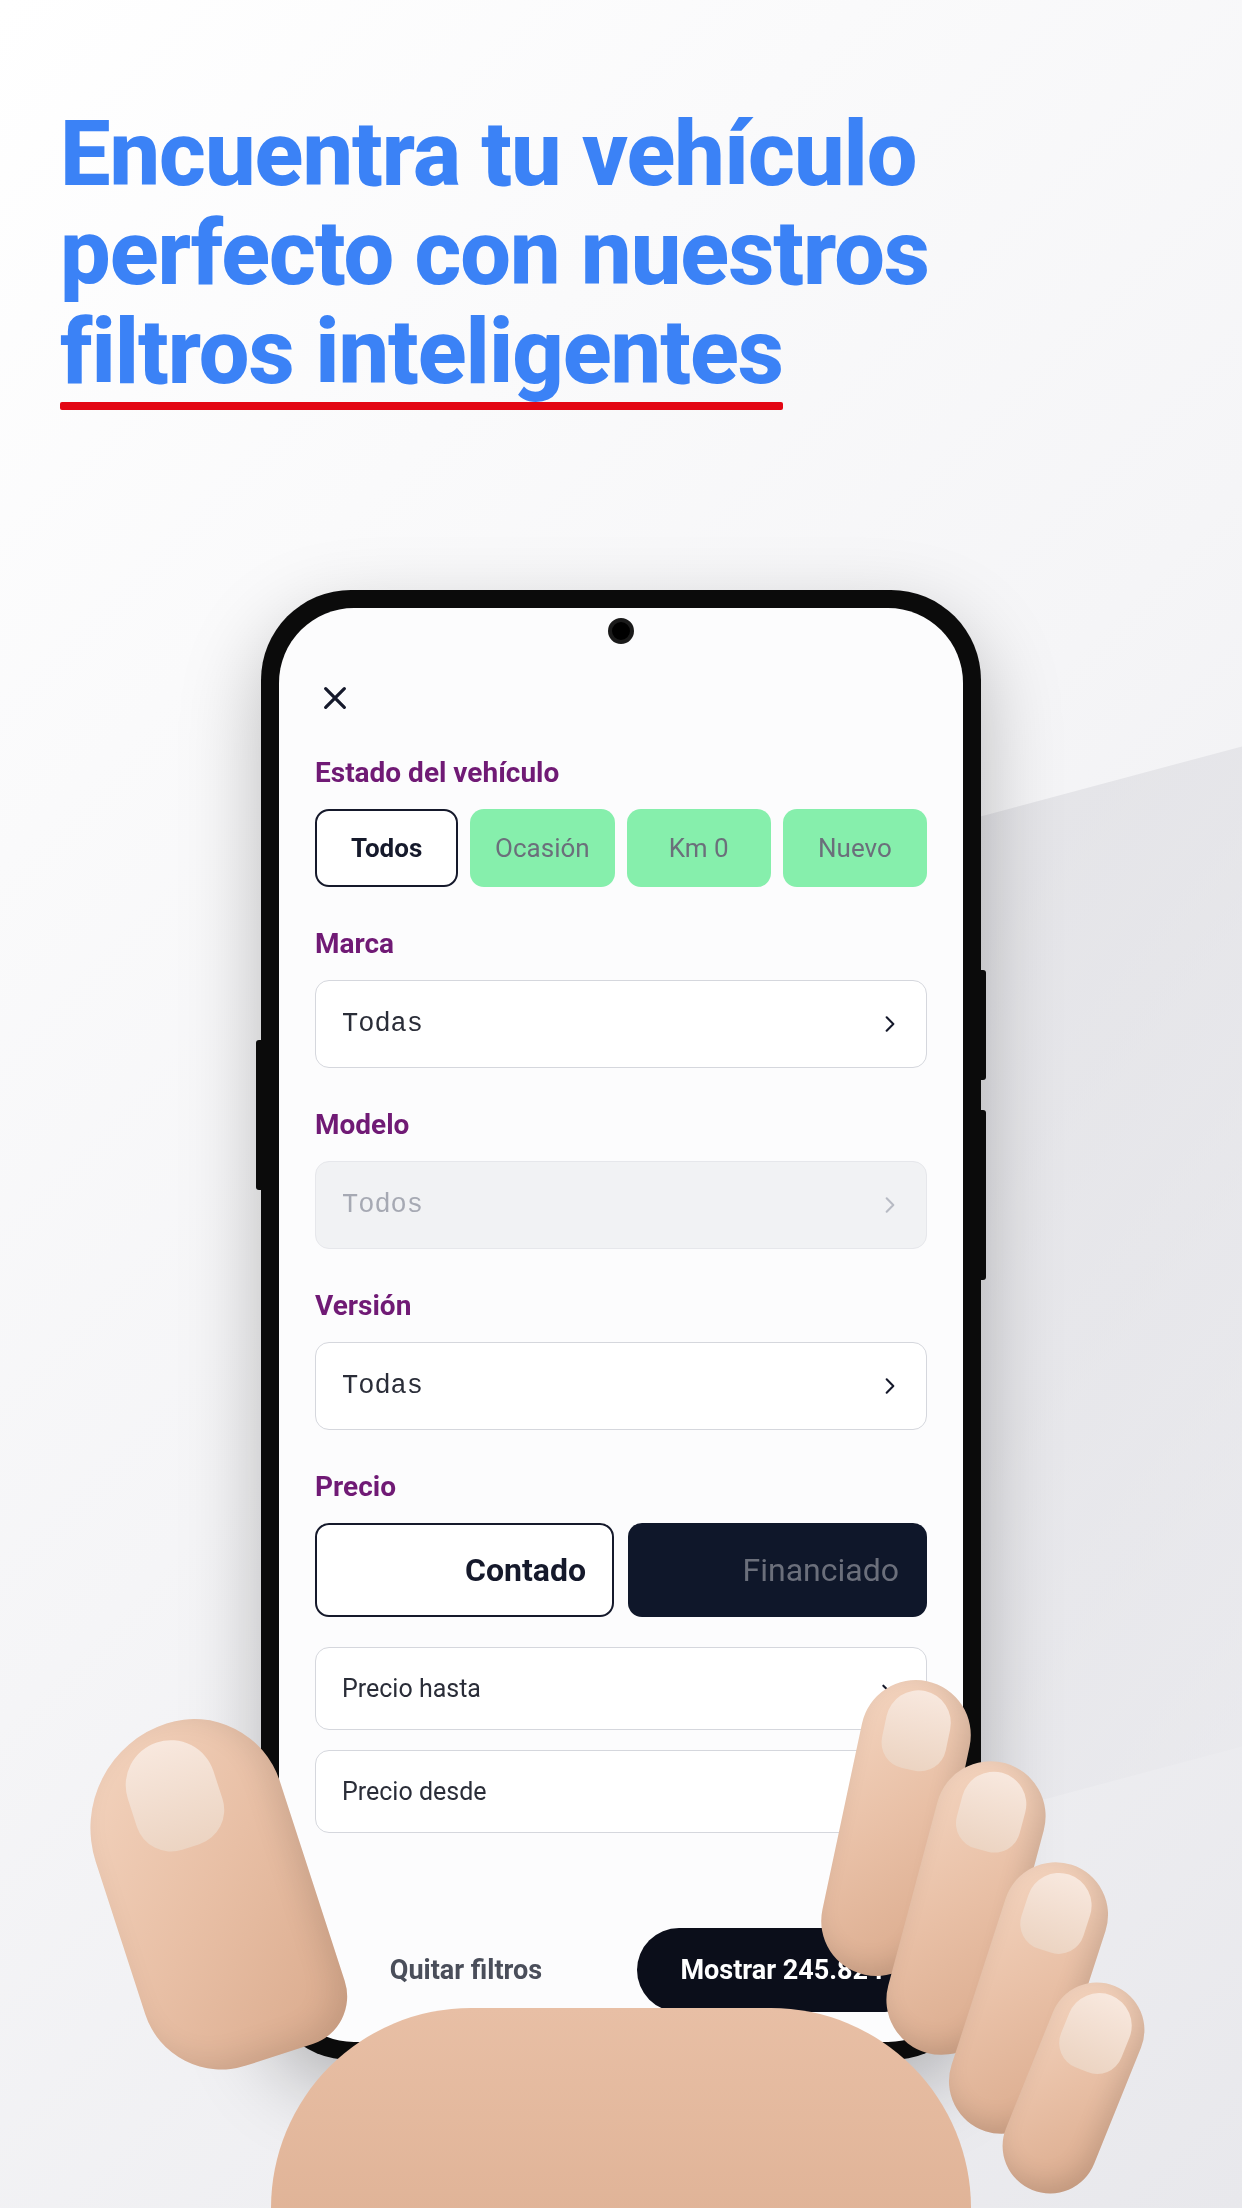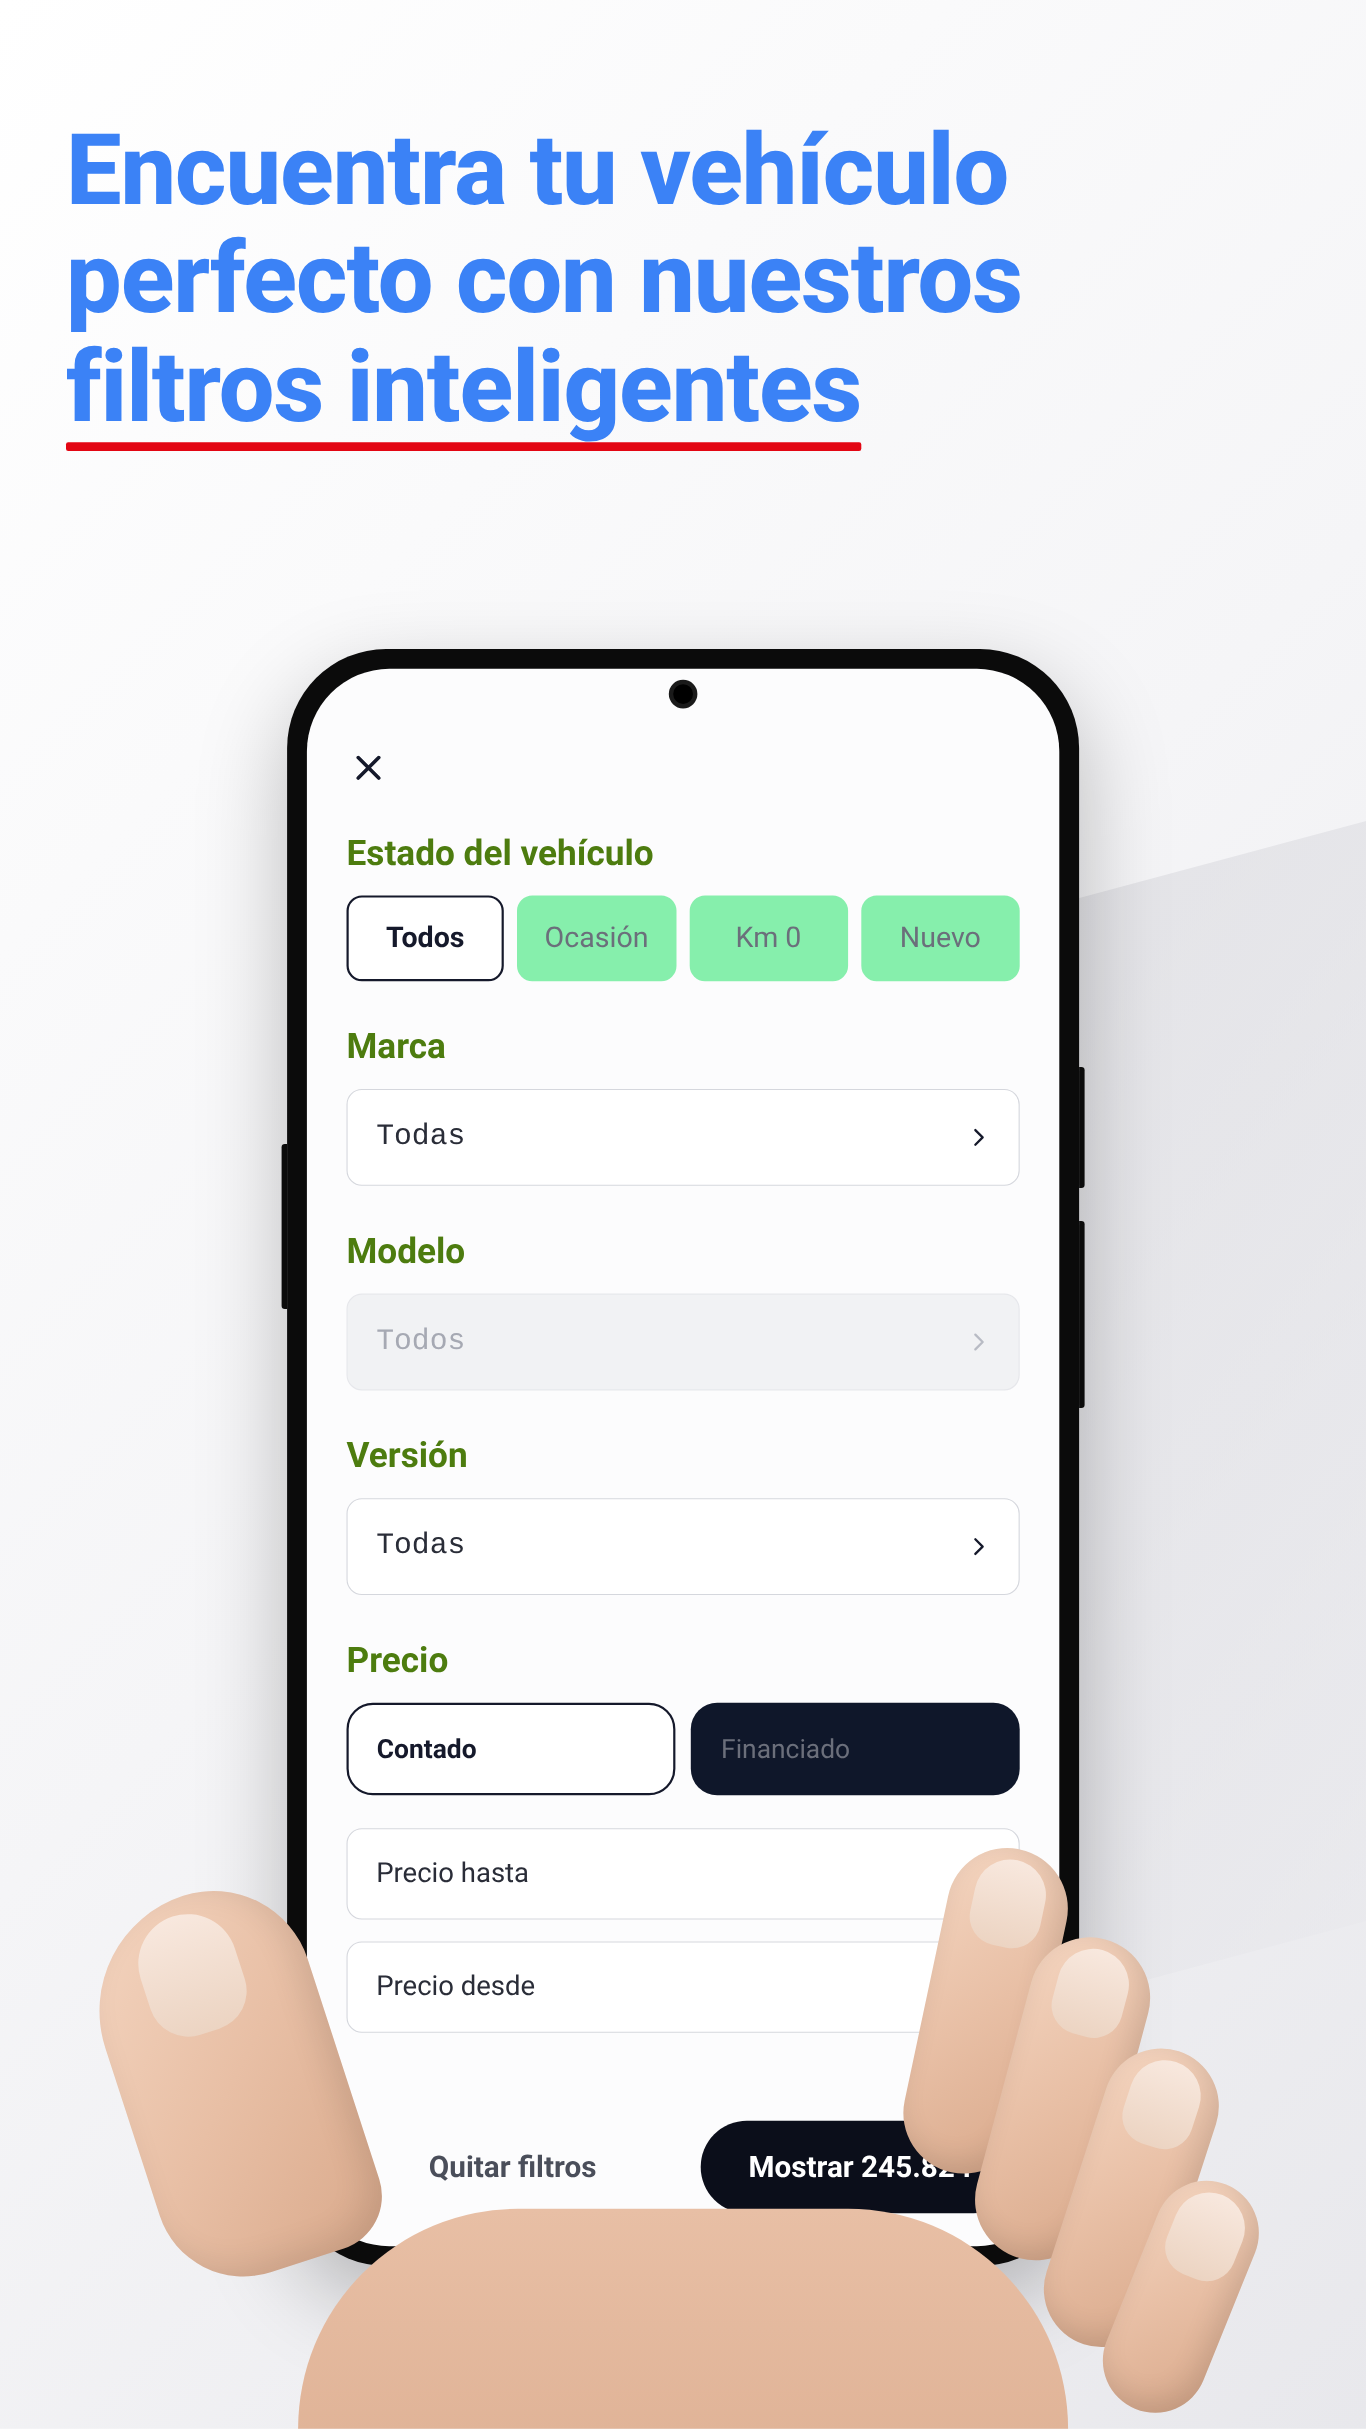--- a/index.html
+++ b/index.html
@@ -93,23 +93,23 @@
       width: 40px;
       height: 40px;
       display: flex;
       align-items: center;
       justify-content: center;
       cursor: pointer;
       margin-bottom: 38px;
     }
     .close-btn svg { width: 28px; height: 28px; }
     .section-label {
-      font-size: 32px;
-      font-weight: 700;
-      color: #4d7c0f;
+      font-size: 28px;
+      font-weight: 700;
+      color: #701a75;
       margin-bottom: 20px;
     }
     .chip-row {
       display: flex;
       gap: 12px;
       margin-bottom: 40px;
     }
     .chip {
       flex: 1;
       padding: 24px 12px;
@@ -153,24 +153,24 @@
     }
     .chevron { width: 20px; height: 20px; }
     .chevron.muted path { stroke: #b8bbc4; }
     .price-tabs {
       display: flex;
       gap: 14px;
       margin-bottom: 30px;
     }
     .price-tab {
       flex: 1;
-      text-align: left;
+      text-align: right;
       padding: 28px;
-      border-radius: 24px;
-      font-size: 24px;
+      border-radius: 14px;
+      font-size: 32px;
       cursor: pointer;
     }
     .price-tab.selected {
       border: 2.5px solid #15192b;
       font-weight: 700;
       color: #15192b;
       padding: 25.5px;
       background: #fff;
     }
     .price-tab.unselected {

